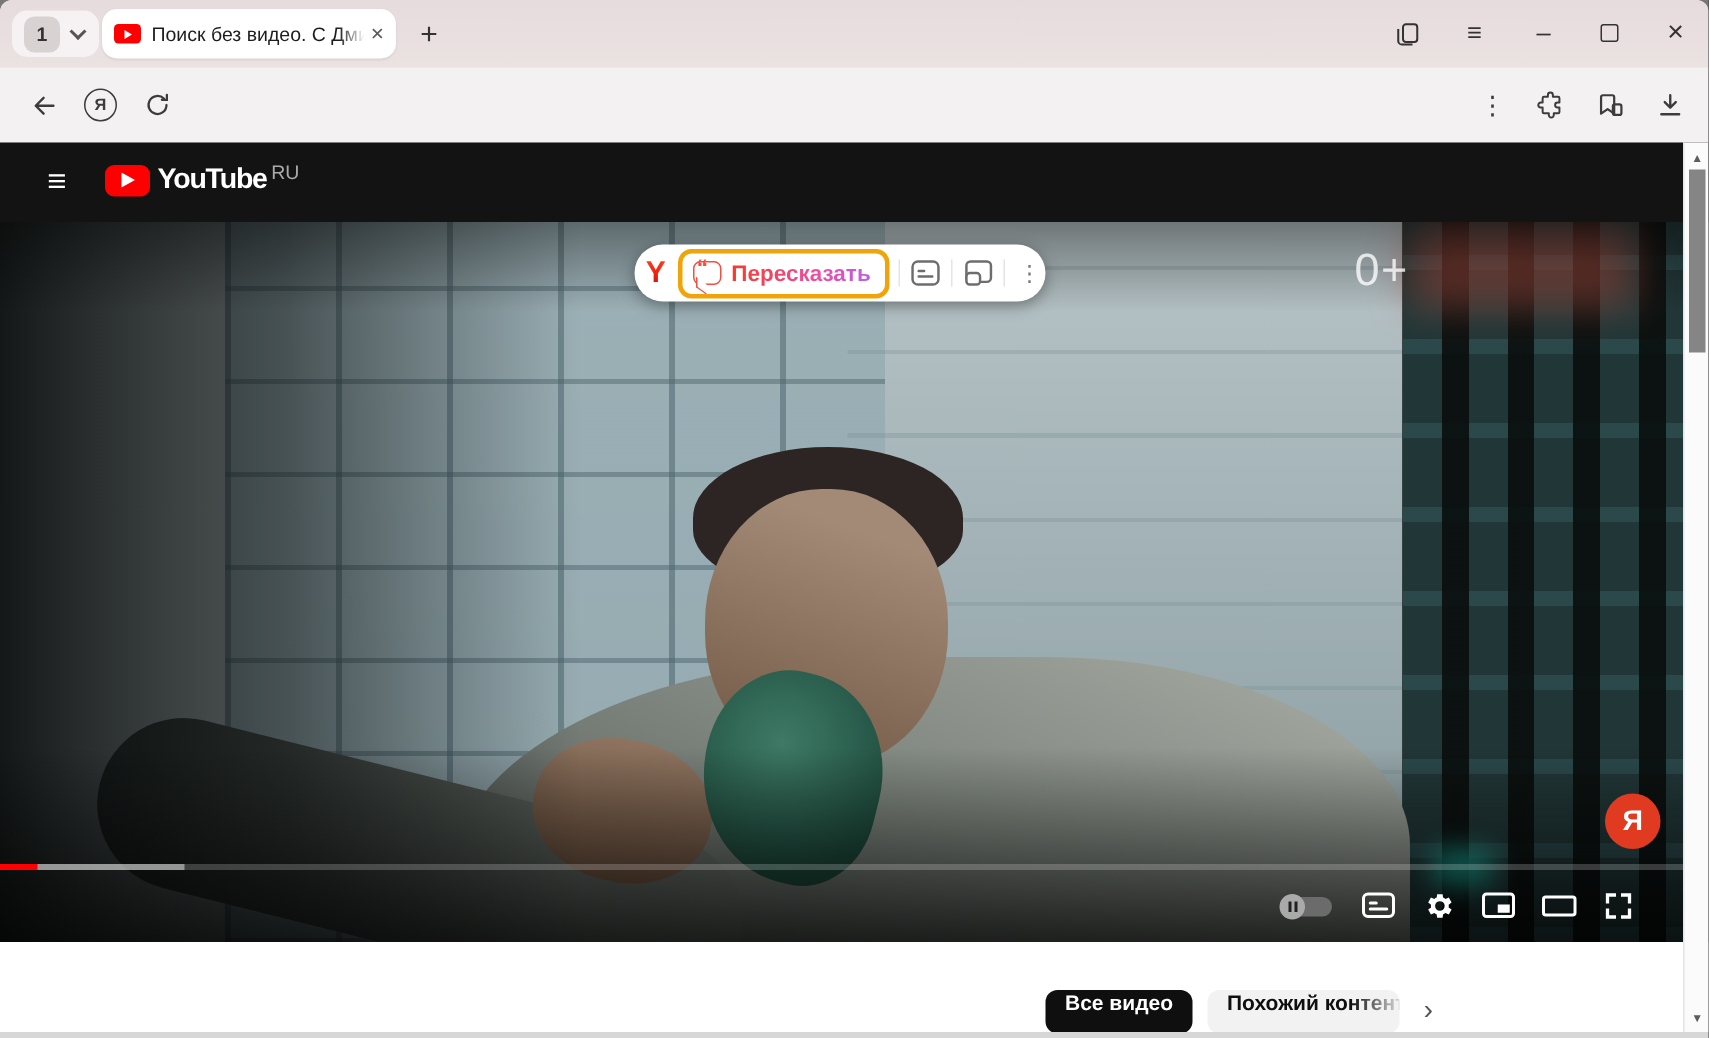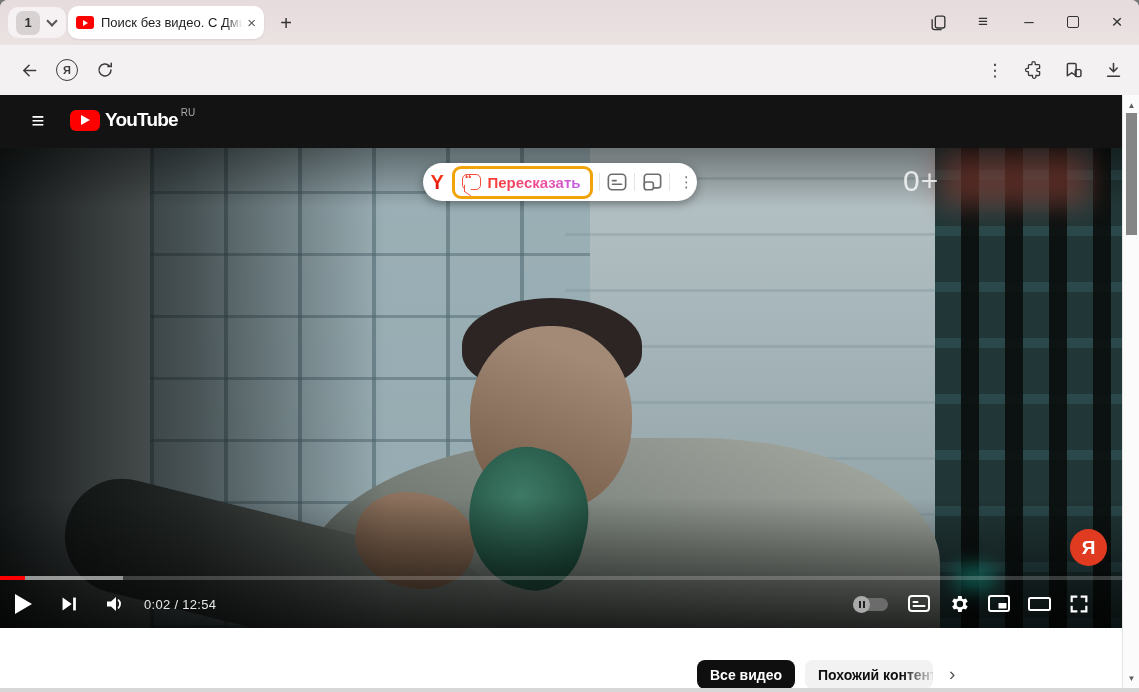--- a/index.html
+++ b/index.html
@@ -46,21 +46,21 @@
 
   
   .ythead { position:absolute; left:0; top:95px; width:1139px; height:53px; background:#131313; }
   .ytmenu { position:absolute; left:26px; top:13px; width:24px; height:26px; color:#fff; font-size:22px;
             display:flex; align-items:center; justify-content:center; }
   .ytlogo { position:absolute; left:70px; top:14px; display:flex; align-items:flex-start; }
   .ytplay { width:30px; height:21px; background:#f00; border-radius:6px; position:relative; margin-top:1px; }
   .ytplay::after { content:""; position:absolute; left:11px; top:5px; border-left:9px solid #fff;
                    border-top:5.5px solid transparent; border-bottom:5.5px solid transparent; }
   .ytword { color:#fff; font-size:19px; font-weight:bold; letter-spacing:-0.8px; margin-left:5px; }
-  .ytregion { color:#aaa; font-size:10px; margin-left:3px; margin-top:-2px; }
+  .ytregion { color:#aaa; font-size:13px; margin-left:3px; margin-top:-2px; }
   .searchwrap { position:absolute; left:263px; top:101px; width:562px; height:40px; border:1px solid #2f2f2f;
                 border-radius:20px; background:#121212; display:flex; overflow:hidden; }
   .searchwrap input { flex:1; background:transparent; border:0; outline:none; color:#eee; font-size:15px;
                       padding:0 8px 0 18px; font-family:"Liberation Sans",sans-serif; }
   .searchwrap input::placeholder { color:#838383; }
   .kbbtn { width:38px; display:flex; align-items:center; justify-content:center; }
   .searchbtn { width:62px; background:#222; border-left:1px solid #2f2f2f; display:flex; align-items:center; justify-content:center; }
   .micbtn { position:absolute; left:839px; top:101px; width:40px; height:40px; border-radius:50%; background:#1d1d1d;
             display:flex; align-items:center; justify-content:center; }
   .ytkebab { position:absolute; left:966px; top:106px; width:24px; height:30px; color:#eee; font-size:17px;
@@ -135,21 +135,21 @@
   .knob { position:absolute; left:-1px; top:-2px; width:17px; height:17px; border-radius:50%; background:#aaa;
           display:flex; align-items:center; justify-content:center; gap:2px; }
   .knob i { display:block; width:2px; height:7px; background:#222; }
   .cticon { width:26px; height:26px; display:flex; align-items:center; justify-content:center; }
   .yabadge { position:absolute; left:1070px; top:381px; width:37px; height:37px; border-radius:50%; background:#e03a20;
              color:#fff; font-size:19px; font-weight:bold; display:flex; align-items:center; justify-content:center; }
 
   
   .belt { position:absolute; left:0; top:628px; width:1139px; height:60px; background:#fff; }
   .chips { position:absolute; left:697px; top:32px; display:flex; align-items:center; gap:10px; }
-  .chip { height:29px; border-radius:8px; padding:0 13px; display:flex; align-items:center;
+  .chip { height:29px; border-radius:8px; padding:0 13px; display:flex; align-items:flex-start;
           font-size:14px; font-weight:bold; background:#f2f2f2; color:#0f0f0f; white-space:nowrap; }
   .chip.sel { background:#0f0f0f; color:#fff; }
   .chip.cut { max-width:128px; overflow:hidden; }
   .chip.cut span { -webkit-mask-image:linear-gradient(90deg,#000 70%,transparent); }
   .chipnext { font-size:19px; color:#555; margin-left:6px; margin-top:-2px; }
   .bottomstrip { position:absolute; left:0; top:688px; width:1139px; height:4px; background:#d7d7d7; }
 
   
   .sbar { position:absolute; left:1122px; top:95px; width:17px; height:593px; background:#fbfbfb; border-left:1px solid #e4e4e4; }
   .sarrow { position:absolute; left:0; width:17px; height:16px; display:flex; align-items:center; justify-content:center;
@@ -339,38 +339,20 @@
       </div>
       <div class="ovdiv"></div>
       <div class="ovkebab">⋮</div>
     </div>
 
     <div class="progress">
       <div class="buffer"></div>
       <div class="played"></div>
     </div>
 
-    <div class="controls">
-      <div class="pbtn">
-          <div class="playtri"></div>
-        </div>
-      <div class="pbtn">
-        <svg width="22" height="22" viewBox="0 0 24 24" fill="#fff">
-            <path d="M5 5l10 7-10 7z"></path>
-            <rect x="16.5" y="5" width="3" height="14"></rect>
-          </svg>
-      </div>
-      <div class="pbtn">
-        <svg width="24" height="24" viewBox="0 0 24 24" fill="#fff">
-            <path d="M4 9.5v5h4l5 4.5v-14L8 9.5z"></path>
-            <path d="M15.5 8.2a5.4 5.4 0 010 7.6" fill="none" stroke="#fff" stroke-width="1.8" stroke-linecap="round"></path>
-          </svg>
-      </div>
-      <span class="ptime">0:02 / 12:54</span>
-    </div>
 
     <div class="rightctl">
       <div class="toggle">
         <div class="knob">
             <i></i>
             <i></i>
           </div>
       </div>
       <div class="cticon">
         <svg width="24" height="20" viewBox="0 0 24 20" fill="none" stroke="#fff" stroke-width="2" stroke-linecap="round">

